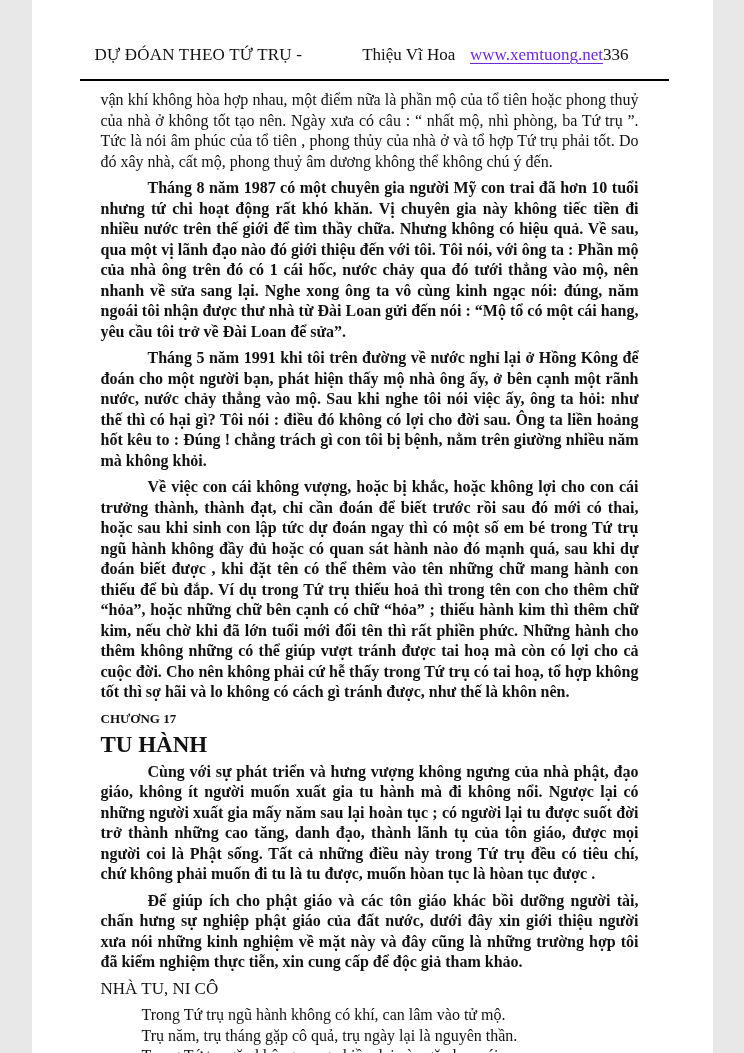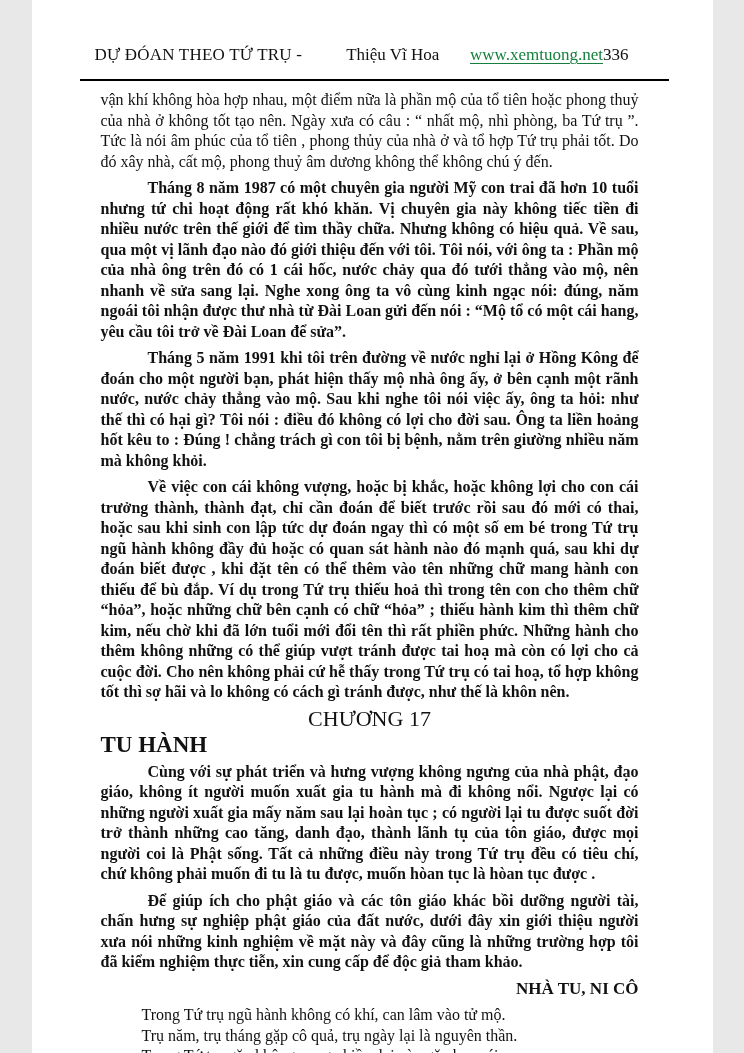--- a/index.html
+++ b/index.html
@@ -16,24 +16,24 @@
     overflow: hidden;
   }
   .page-header {
     display: flex;
     align-items: baseline;
     font-size: 17px;
     line-height: 21px;
     white-space: nowrap;
   }
   .book-title { letter-spacing: 0.2px; }
-  .author-name { margin-left: 44px; font-family: Liberation Serif, serif; }
+  .author-name { margin-left: 60px; font-family: Liberation Serif, serif; }
   .header-spacer { flex: 1; }
   .site-link {
-    color: #15803d;
+    color: #6d28d9;
     text-decoration: underline;
     text-underline-offset: 3px;
     cursor: pointer;
   }
   .page-number { margin-right: 16px; }
   .header-rule {
     position: absolute;
     left: 48px;
     right: 44px;
     top: 79px;
@@ -42,36 +42,36 @@
   }
   .content {
     margin-top: 25px;
     font-size: 16px;
     line-height: 20.5px;
     text-align: justify;
   }
   .content p { margin: 6px; }
   .content p.indent { text-indent: 47px; font-weight: bold; }
   .chapter-label {
-    text-align: center;
-    font-weight: normal;
-    font-size: 22px;
+    text-align: left;
+    font-weight: bold;
+    font-size: 13px;
     margin-top: 17px;
     text-indent: 0;
   }
   .chapter-title {
     font-weight: bold;
     font-size: 23px;
     margin-top: 21px;
     margin-bottom: 25px;
     text-indent: 0;
   }
   .section-title {
-    text-align: right;
-    font-weight: bold;
+    text-align: left;
+    font-weight: normal;
     font-size: 17px;
     margin-top: 15px;
     margin-bottom: 17px;
     text-indent: 0;
   }
   .verse { margin-top: 3px; }
   .verse-line {
     padding-left: 47px;
     text-align: left;
   }

